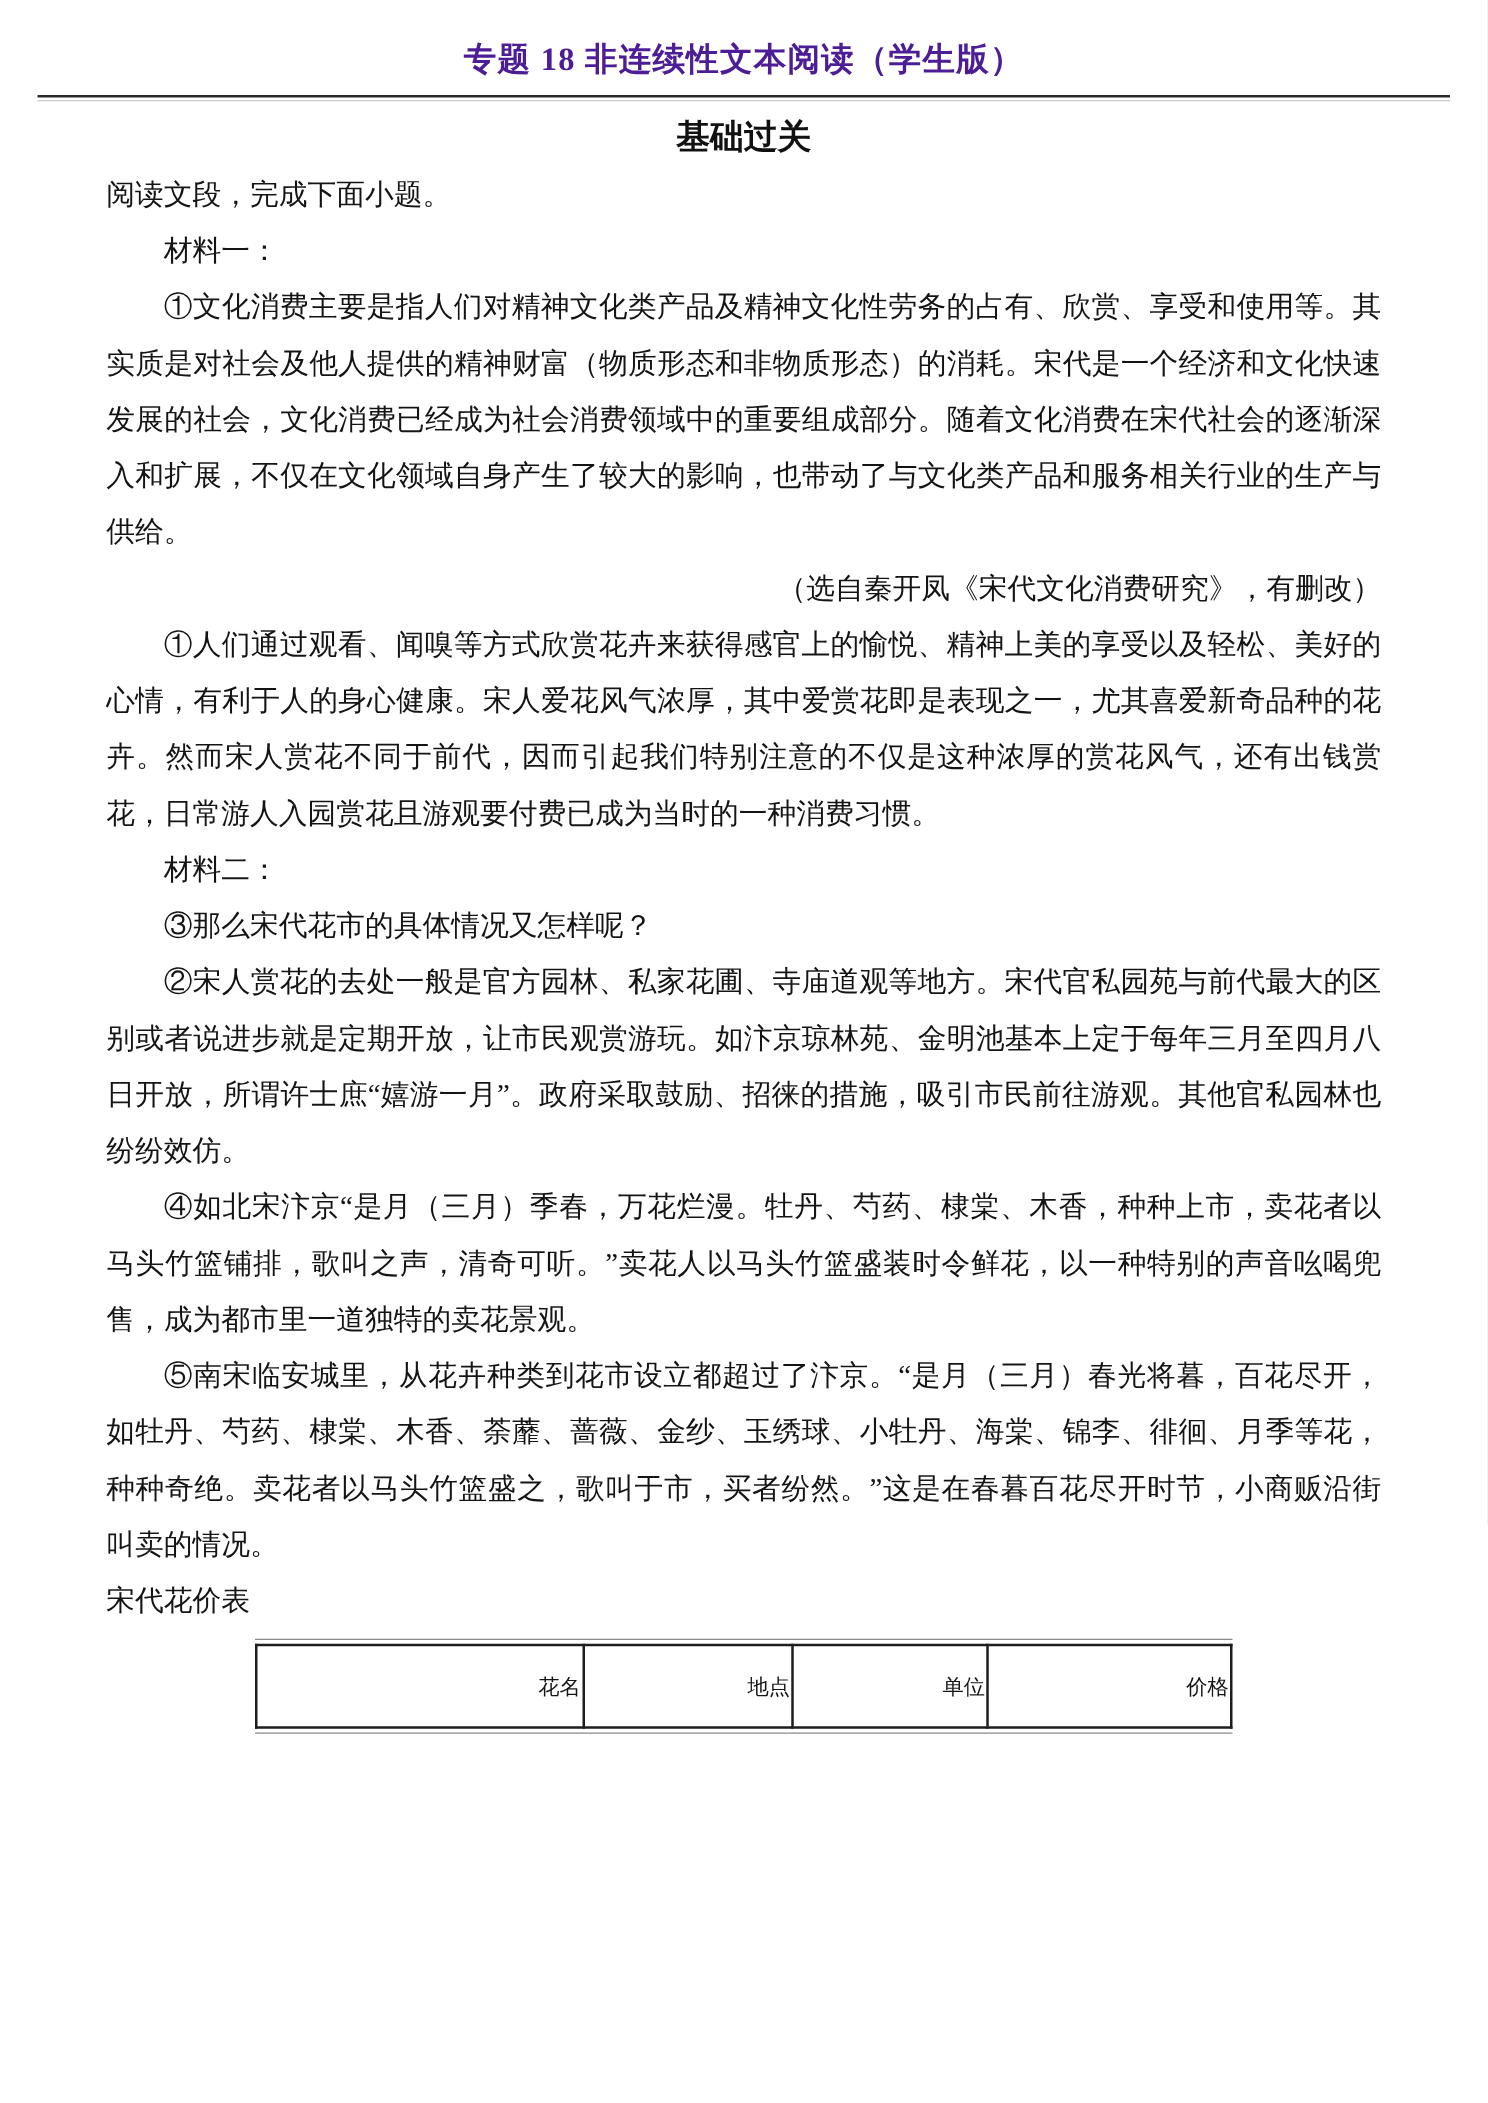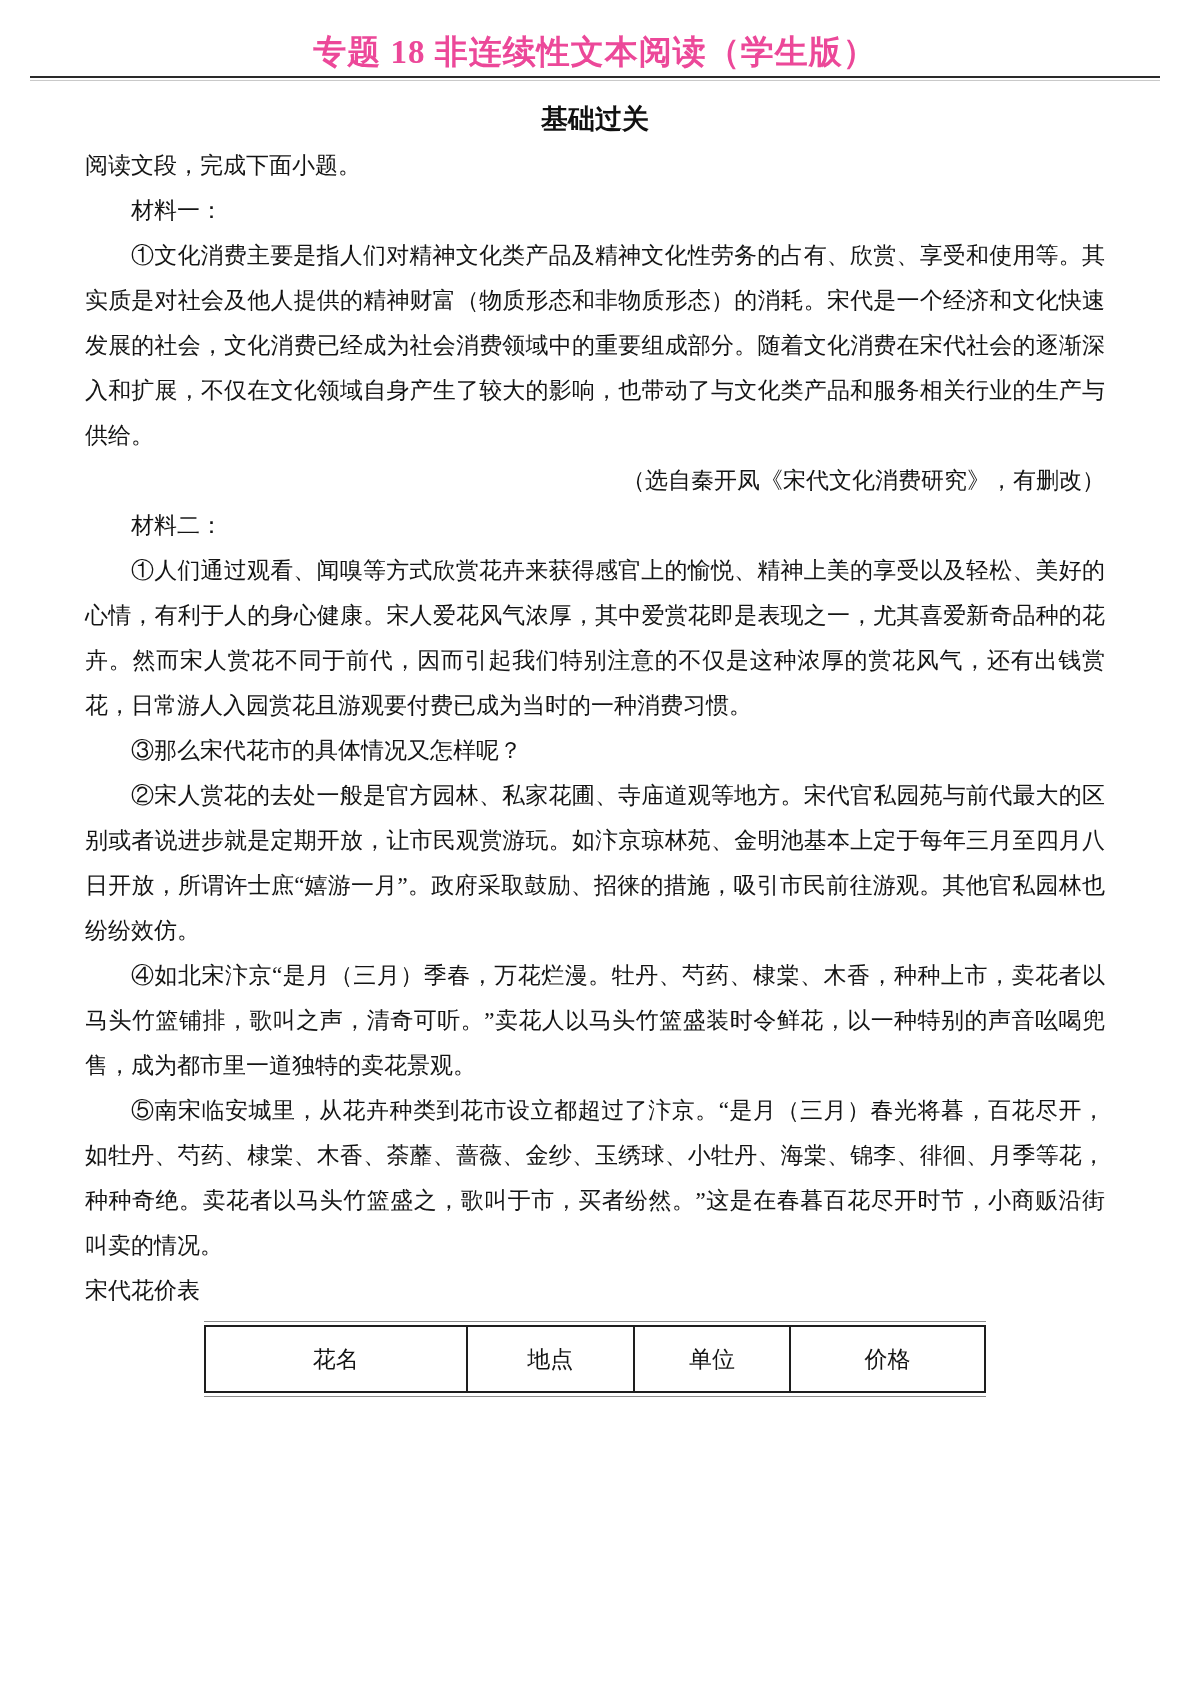--- a/index.html
+++ b/index.html
@@ -11,23 +11,23 @@
     background: #ffffff;
     font-family: "Liberation Serif", serif;
     color: #141414;
     box-sizing: border-box;
     overflow: hidden;
   }
   .doc-title {
     margin: 0;
     padding-top: 30px;
     text-align: center;
-    font-size: 33px;
+    font-size: 26px;
     font-weight: bold;
-    color: #ec4899;
+    color: #4c1d95;
     letter-spacing: 1px;
   }
   .head-rule {
     position: absolute;
     left: 30px;
     right: 30px;
     top: 76px;
     height: 2px;
     border-top: 2px solid #2a2a2a;
     border-bottom: 1px solid #c9c9c9;
@@ -67,23 +67,23 @@
     padding: 3px 0;
   }
   table.price-table {
     width: 100%;
     border-collapse: collapse;
     table-layout: fixed;
   }
   table.price-table th {
     border: 2px solid #1e1e1e;
     height: 62px;
-    font-size: 23px;
+    font-size: 17px;
     font-weight: normal;
-    text-align: center;
+    text-align: right;
     vertical-align: middle;
   }
   .col-1 { width: 33.7%; }
   .col-2 { width: 21.4%; }
   .col-3 { width: 19.9%; }
   .col-4 { width: 25.0%; }
   .page-footer {
     position: absolute;
     left: 0;
     right: 0;
@@ -104,22 +104,22 @@
   <h2 class="section-heading">基础过关</h2>
 
   <div class="content">
 
     <p class="no-indent">阅读文段，完成下面小题。</p>
 
     <p>材料一：</p>
     <p>①文化消费主要是指人们对精神文化类产品及精神文化性劳务的占有、欣赏、享受和使用等。其实质是对社会及他人提供的精神财富（物质形态和非物质形态）的消耗。宋代是一个经济和文化快速发展的社会，文化消费已经成为社会消费领域中的重要组成部分。随着文化消费在宋代社会的逐渐深入和扩展，不仅在文化领域自身产生了较大的影响，也带动了与文化类产品和服务相关行业的生产与供给。</p>
     <p class="source-line">（选自秦开凤《宋代文化消费研究》，有删改）</p>
 
+    <p>①人们通过观看、闻嗅等方式欣赏花卉来获得感官上的愉悦、精神上美的享受以及轻松、美好的心情，有利于人的身心健康。宋人爱花风气浓厚，其中爱赏花即是表现之一，尤其喜爱新奇品种的花卉。然而宋人赏花不同于前代，因而引起我们特别注意的不仅是这种浓厚的赏花风气，还有出钱赏花，日常游人入园赏花且游观要付费已成为当时的一种消费习惯。</p>
     <p>材料二：</p>
-    <p>①人们通过观看、闻嗅等方式欣赏花卉来获得感官上的愉悦、精神上美的享受以及轻松、美好的心情，有利于人的身心健康。宋人爱花风气浓厚，其中爱赏花即是表现之一，尤其喜爱新奇品种的花卉。然而宋人赏花不同于前代，因而引起我们特别注意的不仅是这种浓厚的赏花风气，还有出钱赏花，日常游人入园赏花且游观要付费已成为当时的一种消费习惯。</p>
     <p>③那么宋代花市的具体情况又怎样呢？</p>
     <p>②宋人赏花的去处一般是官方园林、私家花圃、寺庙道观等地方。宋代官私园苑与前代最大的区别或者说进步就是定期开放，让市民观赏游玩。如汴京琼林苑、金明池基本上定于每年三月至四月八日开放，所谓许士庶“嬉游一月”。政府采取鼓励、招徕的措施，吸引市民前往游观。其他官私园林也纷纷效仿。</p>
     <p>④如北宋汴京“是月（三月）季春，万花烂漫。牡丹、芍药、棣棠、木香，种种上市，卖花者以马头竹篮铺排，歌叫之声，清奇可听。”卖花人以马头竹篮盛装时令鲜花，以一种特别的声音吆喝兜售，成为都市里一道独特的卖花景观。</p>
     <p>⑤南宋临安城里，从花卉种类到花市设立都超过了汴京。“是月（三月）春光将暮，百花尽开，如牡丹、芍药、棣棠、木香、荼蘼、蔷薇、金纱、玉绣球、小牡丹、海棠、锦李、徘徊、月季等花，种种奇绝。卖花者以马头竹篮盛之，歌叫于市，买者纷然。”这是在春暮百花尽开时节，小商贩沿街叫卖的情况。</p>
 
     <p class="table-caption">宋代花价表</p>
 
     <div class="table-wrap">
       <table class="price-table">
         <tbody>

